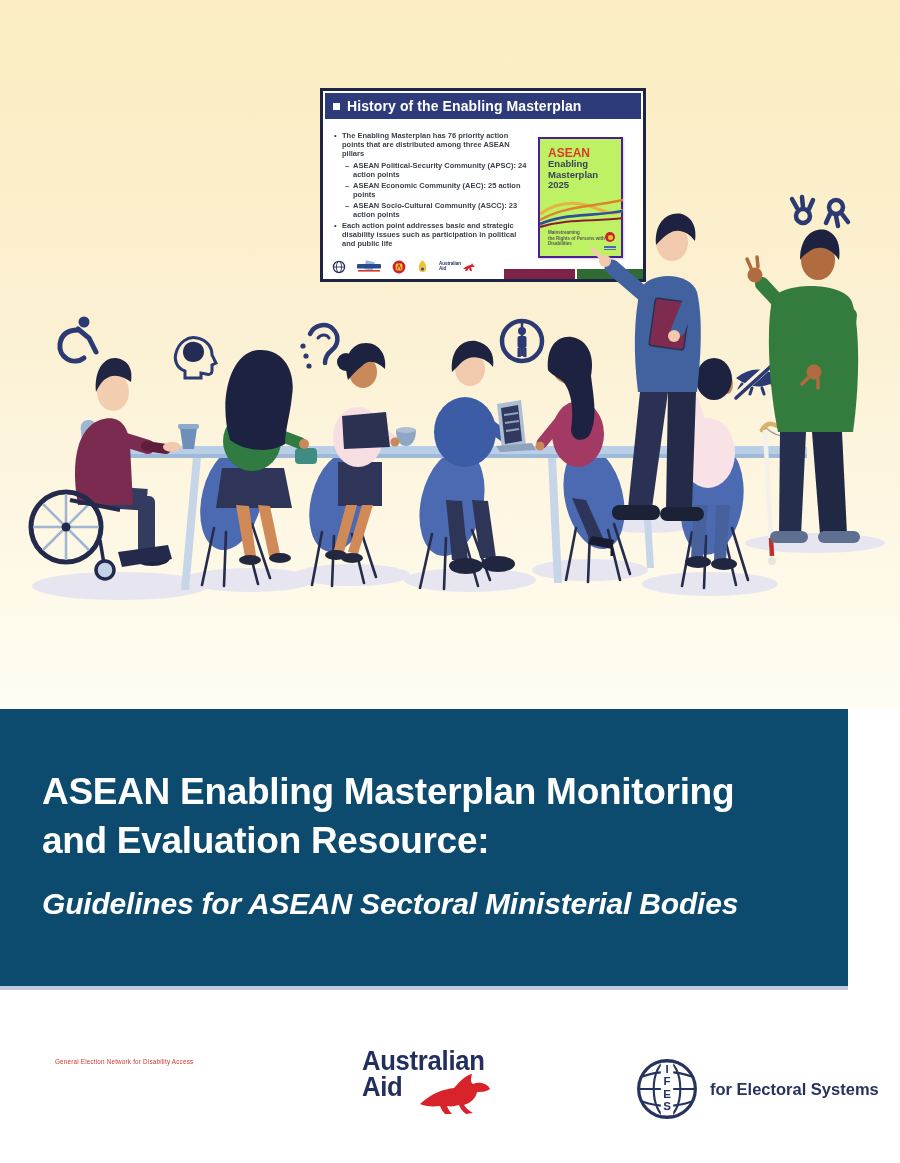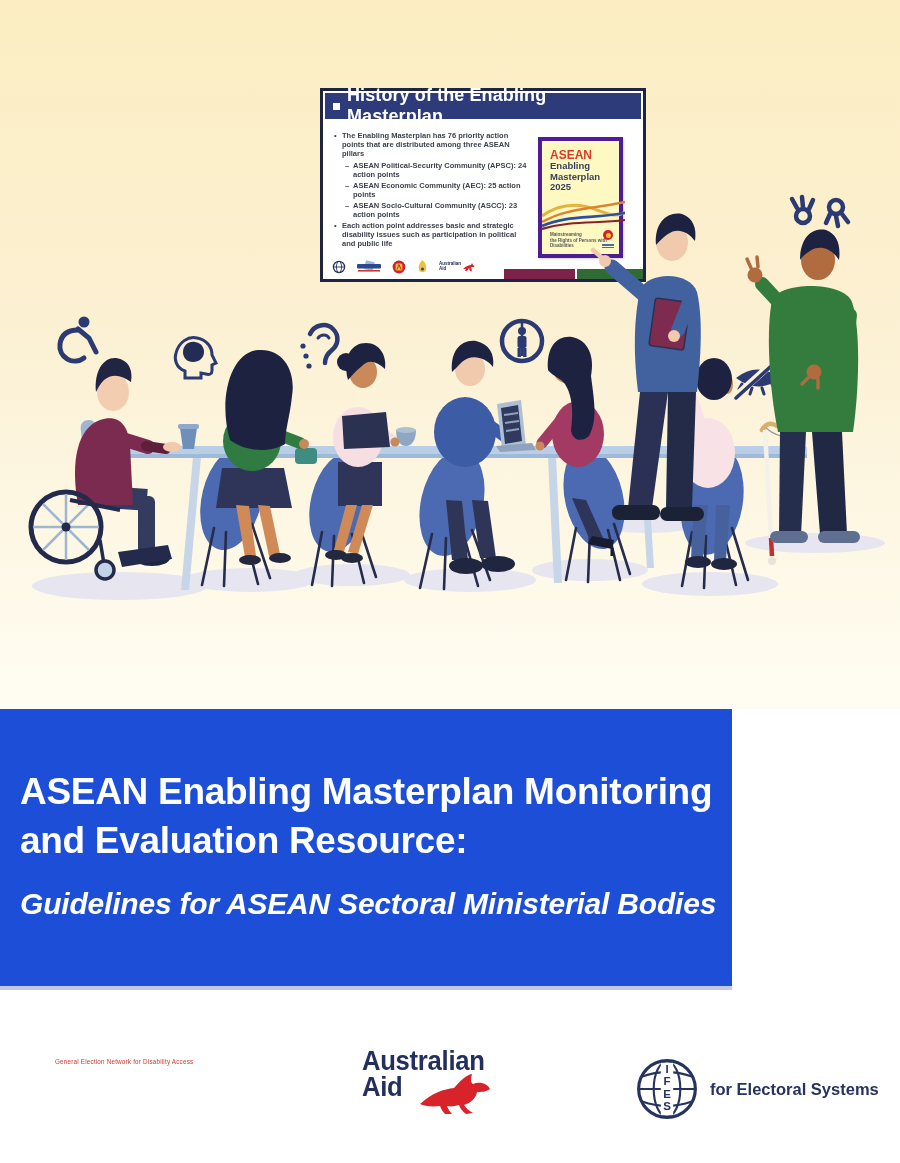--- a/index.html
+++ b/index.html
@@ -9,51 +9,51 @@
   
   .hero { position:absolute; left:0; top:0; width:900px; height:709px;
           background:linear-gradient(180deg,#fceec2 0%,#fbf0d2 45%,#fffdf3 100%); }
   .scene { position:absolute; left:0; top:0; width:900px; height:709px; z-index:3; }
 
   
   .slide { position:absolute; left:320px; top:88px; width:326px; height:194px;
            background:#fff; border:3px solid #1e2444; z-index:2; }
   .slide-titlebar { margin:2px; background:#2e3b7a; color:#fff; height:26px;
            display:flex; align-items:center; padding:0 8px; font-weight:bold;
-           font-size:18px; letter-spacing:.1px; }
+           font-size:14px; letter-spacing:.1px; }
   .slide-titlebar .sq { width:7px; height:7px; background:#fff; margin-right:7px; flex:0 0 auto; }
   .bullets { position:absolute; left:11px; top:40px; width:196px; color:#3a3f4a;
            font-size:7.5px; line-height:9px; font-weight:bold; }
   .b { display:flex; margin-bottom:3px; }
   .b .m { flex:0 0 8px; }
   .b.sub { margin-left:11px; margin-bottom:2px; }
   .book { position:absolute; left:215px; top:46px; width:85px; height:121px;
-           background:#fef9c3; border:4px solid #4c1d95; box-shadow:1px 1px 2px rgba(0,0,0,.18); }
+           background:#bef264; border:2px solid #4c1d95; box-shadow:1px 1px 2px rgba(0,0,0,.18); }
   .book-brand { margin:8px 0 0 8px; color:#d93a2b; font-weight:bold; font-size:12px; line-height:12px; }
   .book-line { margin-left:8px; color:#39415a; font-weight:bold; font-size:9.5px; line-height:10.5px; }
   .book-waves { position:absolute; left:0; top:57px; width:83px; height:32px; }
   .book-caption { position:absolute; left:8px; top:91px; width:70px; color:#555;
            font-size:4.5px; line-height:5.5px; font-weight:bold; }
   .book-emblem { position:absolute; right:6px; bottom:14px; width:10px; height:10px;
            border-radius:50%; background:#cf2030; }
   .book-emblem::after { content:""; position:absolute; left:2.5px; top:2.5px; width:5px; height:5px;
            border-radius:50%; background:#f3c22b; }
   .book-emblem-text { position:absolute; right:5px; bottom:6px; width:12px; }
   .book-emblem-text i { display:block; height:1.5px; background:#4a69b3; margin-top:1px; }
   .slide-footer { position:absolute; left:9px; bottom:5px; height:15px; display:flex;
            align-items:center; gap:11px; }
   .mini-aid { display:flex; align-items:center; gap:2px; }
   .mini-aid .t { color:#232f5e; font-weight:bold; font-size:4.5px; line-height:4.5px; }
   .bar { position:absolute; bottom:0; height:10px; }
   .bar.maroon { left:181px; width:71px; background:#7d2248; }
   .bar.green  { left:254px; right:0; background:#2f6b33; }
 
   
-  .title-band { position:absolute; left:0; top:709px; width:732px; height:281px;
-           background:#1d4ed8; border-bottom:4px solid #c3c9e2; z-index:4; padding:58px 30px 0 20px; }
+  .title-band { position:absolute; left:0; top:709px; width:848px; height:281px;
+           background:#0c4a6e; border-bottom:4px solid #c3c9e2; z-index:4; padding:58px 30px 0 42px; }
   .cover-title { color:#fff; font-weight:bold; font-size:37px; line-height:49px;
            letter-spacing:-.3px; white-space:nowrap; }
   .cover-subtitle { color:#fff; font-weight:bold; font-style:italic; font-size:30px;
            margin-top:22px; white-space:nowrap; letter-spacing:-.2px; }
 
   
   .footer-logos { position:absolute; left:0; top:990px; width:900px; height:173px; background:#fff; z-index:4; }
   .agenda { position:absolute; left:55px; top:62px; width:215px; }
   .agenda .word-wrap { position:relative; width:160px; height:52px; }
   .agenda .quad { position:absolute; left:58px; top:-6px; width:58px; height:56px;

